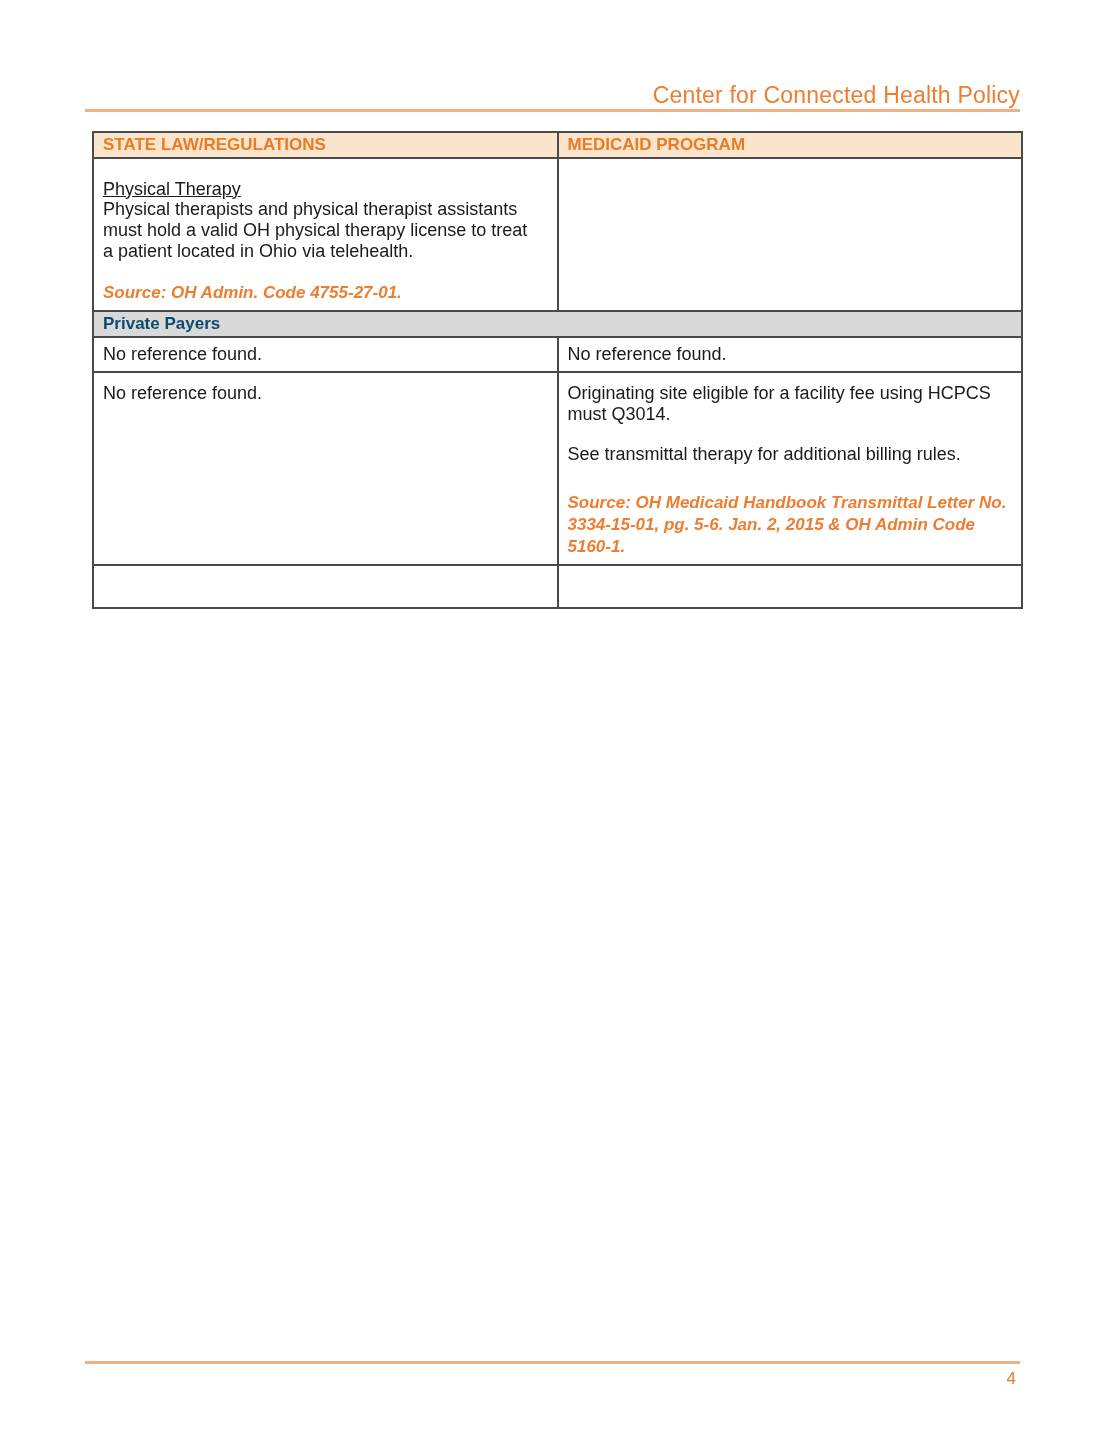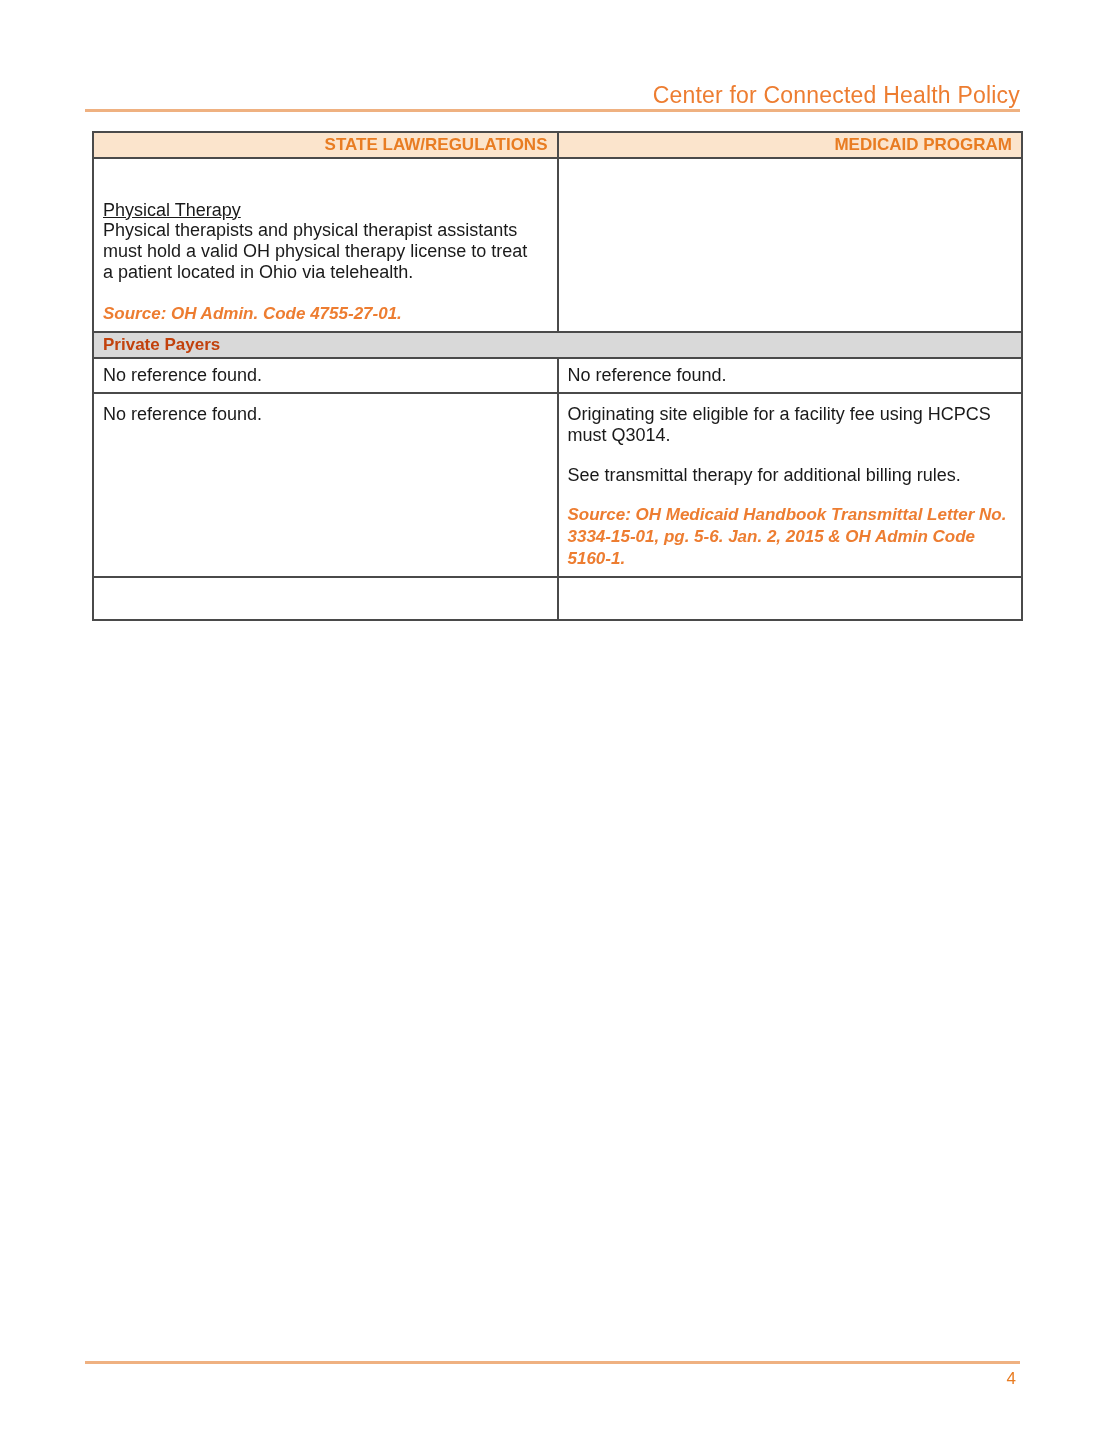--- a/index.html
+++ b/index.html
@@ -51,51 +51,51 @@
     color: #1a1a1a;
     padding: 6px 12px 6px 9px;
     overflow: hidden;
   }
   .col-header-row th {
     height: 17px;
     background: #FBE4CC;
     color: #E87C22;
     font-weight: bold;
     font-size: 17px;
-    text-align: right;
+    text-align: left;
     vertical-align: middle;
     padding: 2px 9px;
   }
   .section-row td {
     height: 16px;
     background: #D9D9D9;
     font-weight: bold;
     font-size: 17px;
-    color: #c2410c;
+    color: #0c4a6e;
     vertical-align: middle;
     padding: 2px 9px;
   }
-  .row-licensure td { height: 152px; padding-top: 41px; padding-right: 15px; margin-left: 48px; }
+  .row-licensure td { height: 152px; padding-top: 20px; padding-right: 15px; margin-left: 48px; }
   .row-noref td     { height: 35px; }
   .row-sitefee td   { height: 155px; padding-top: 10px; }
   .row-empty td     { height: 43px; }
   .cell-heading {
     text-decoration: underline;
   }
   .cell-body { }
   .cell-body.spaced { margin-top: 20px; }
   .cell-source {
     margin-top: 21px;
     font-size: 17px;
     line-height: 1.3;
     font-weight: bold;
     font-style: italic;
     color: #ED7D31;
   }
-  .cell-source.tight { margin-top: 18px; }
+  .cell-source.tight { margin-top: 27px; }
   
   .footer-rule {
     position: absolute;
     top: 1361px;
     left: 85px;
     width: 935px;
     height: 3px;
     background: #EFB181;
   }
   .page-number {

